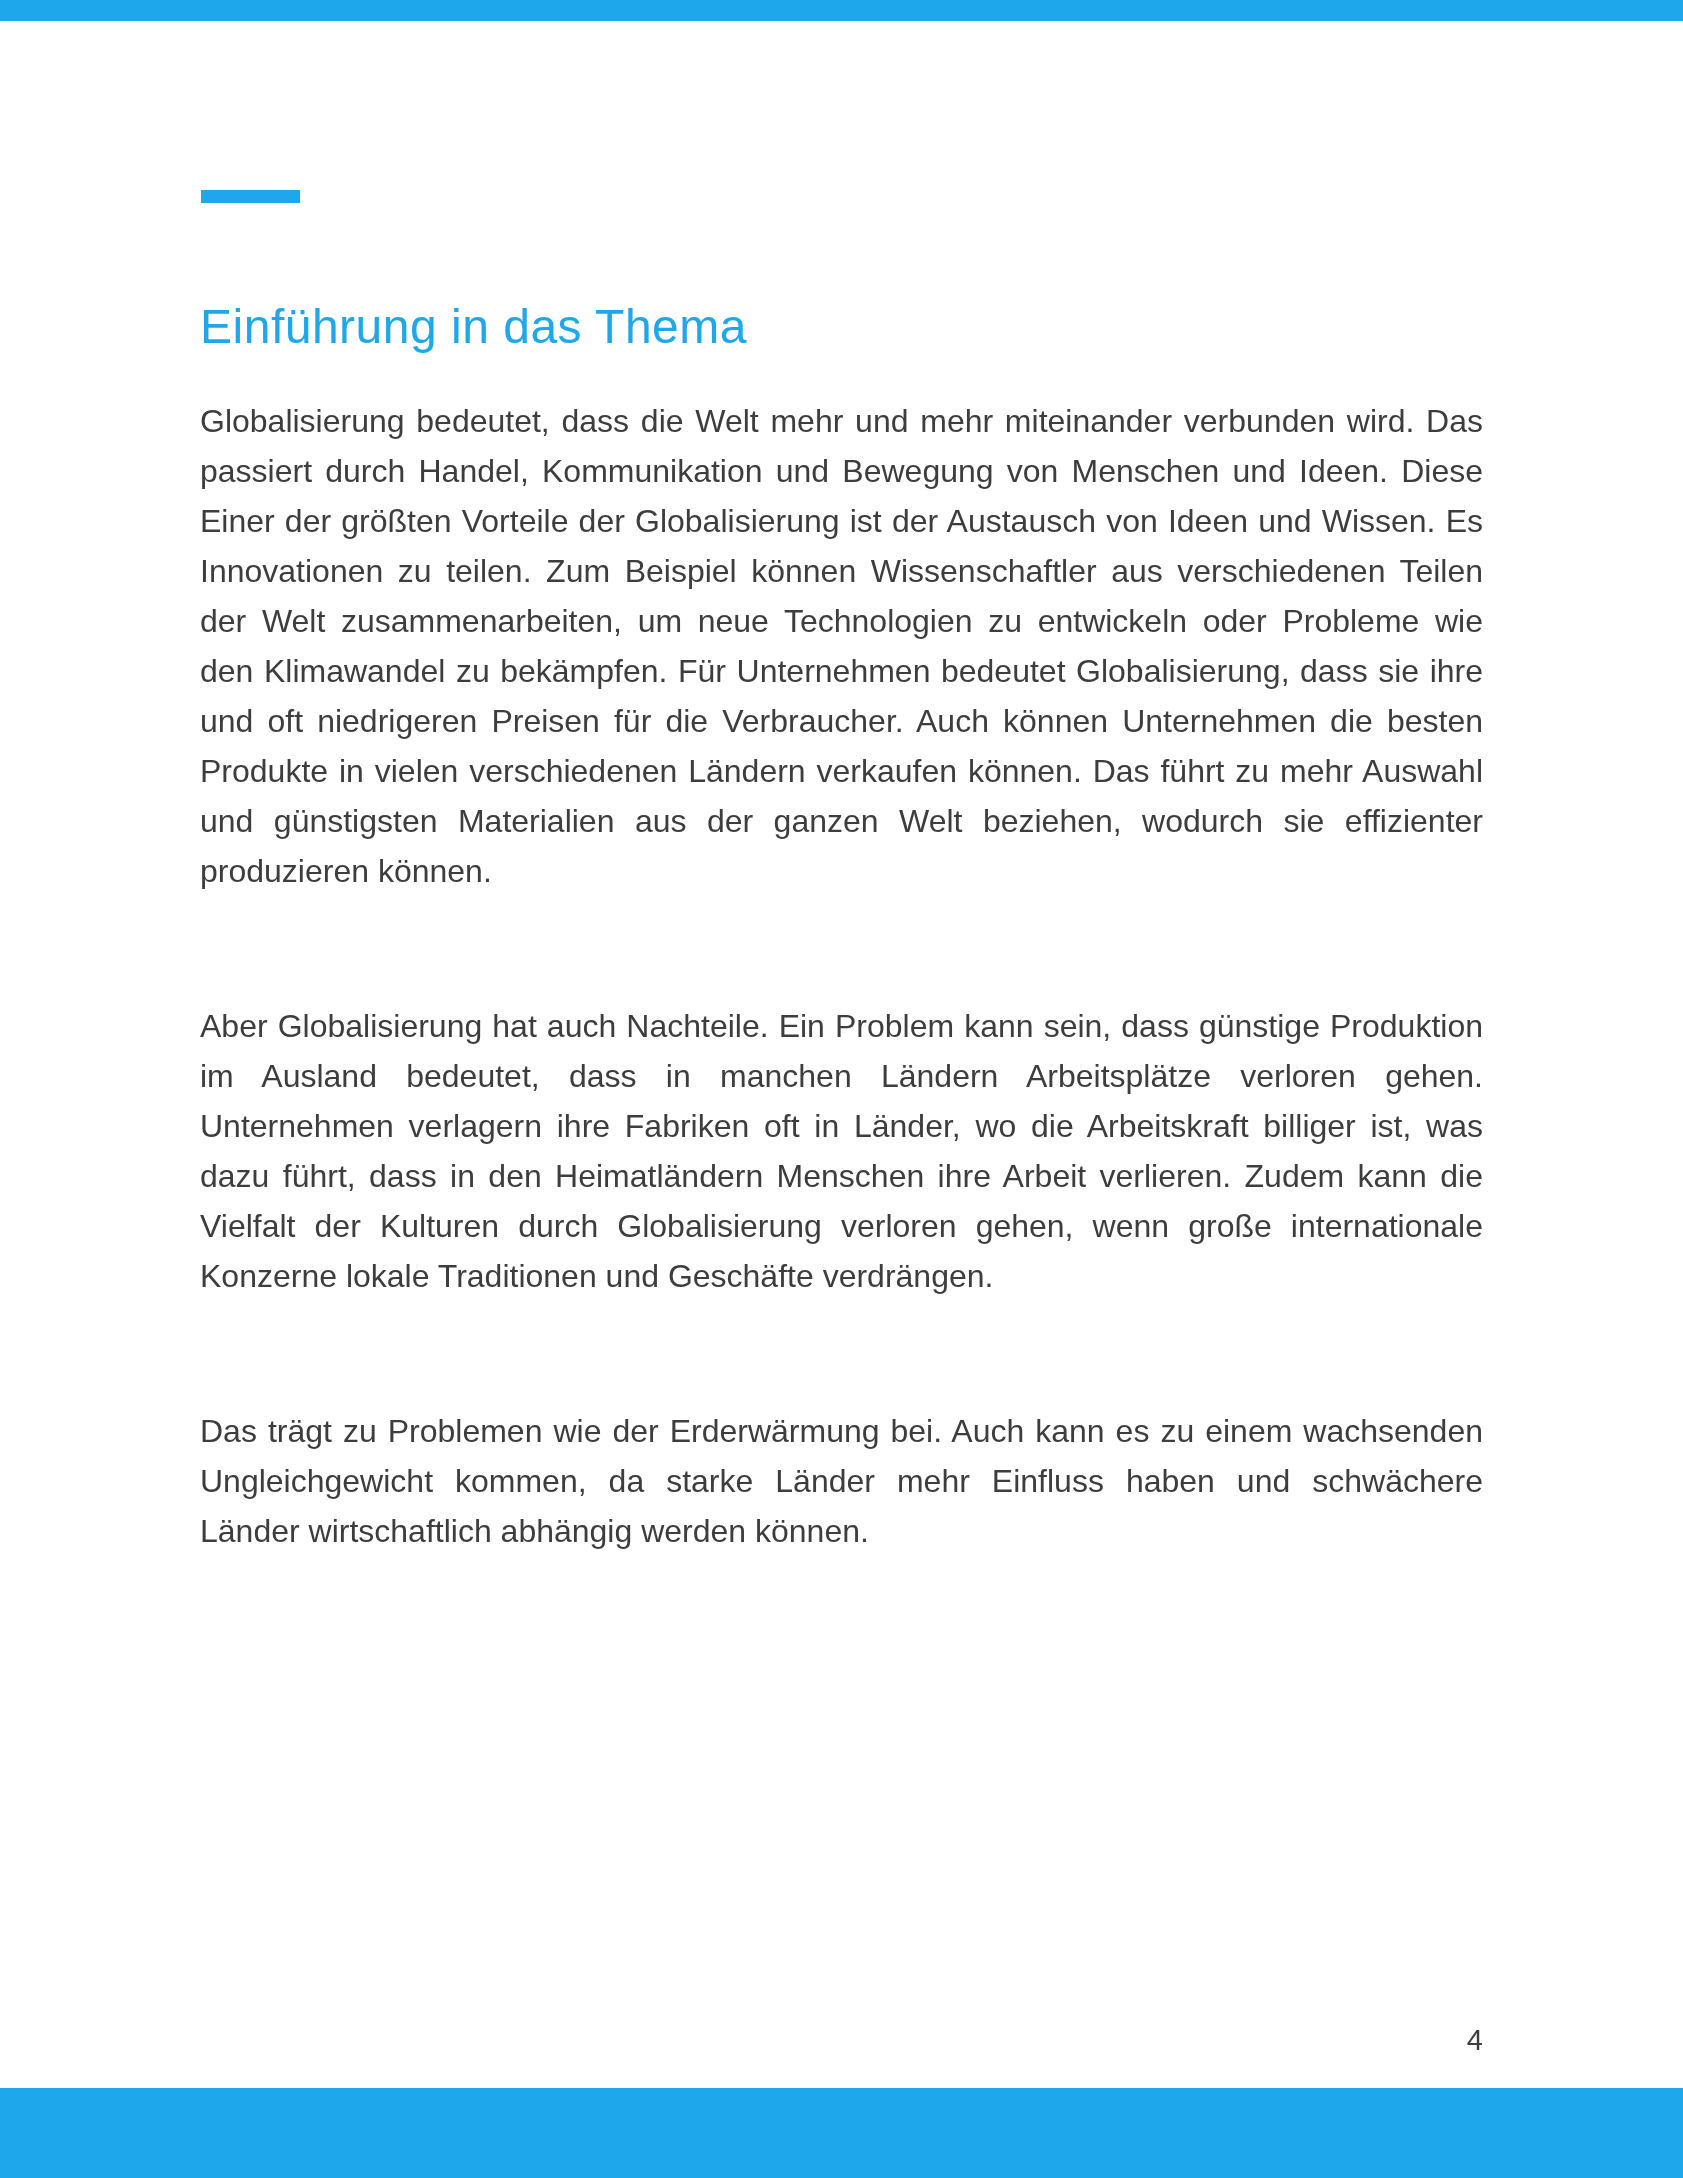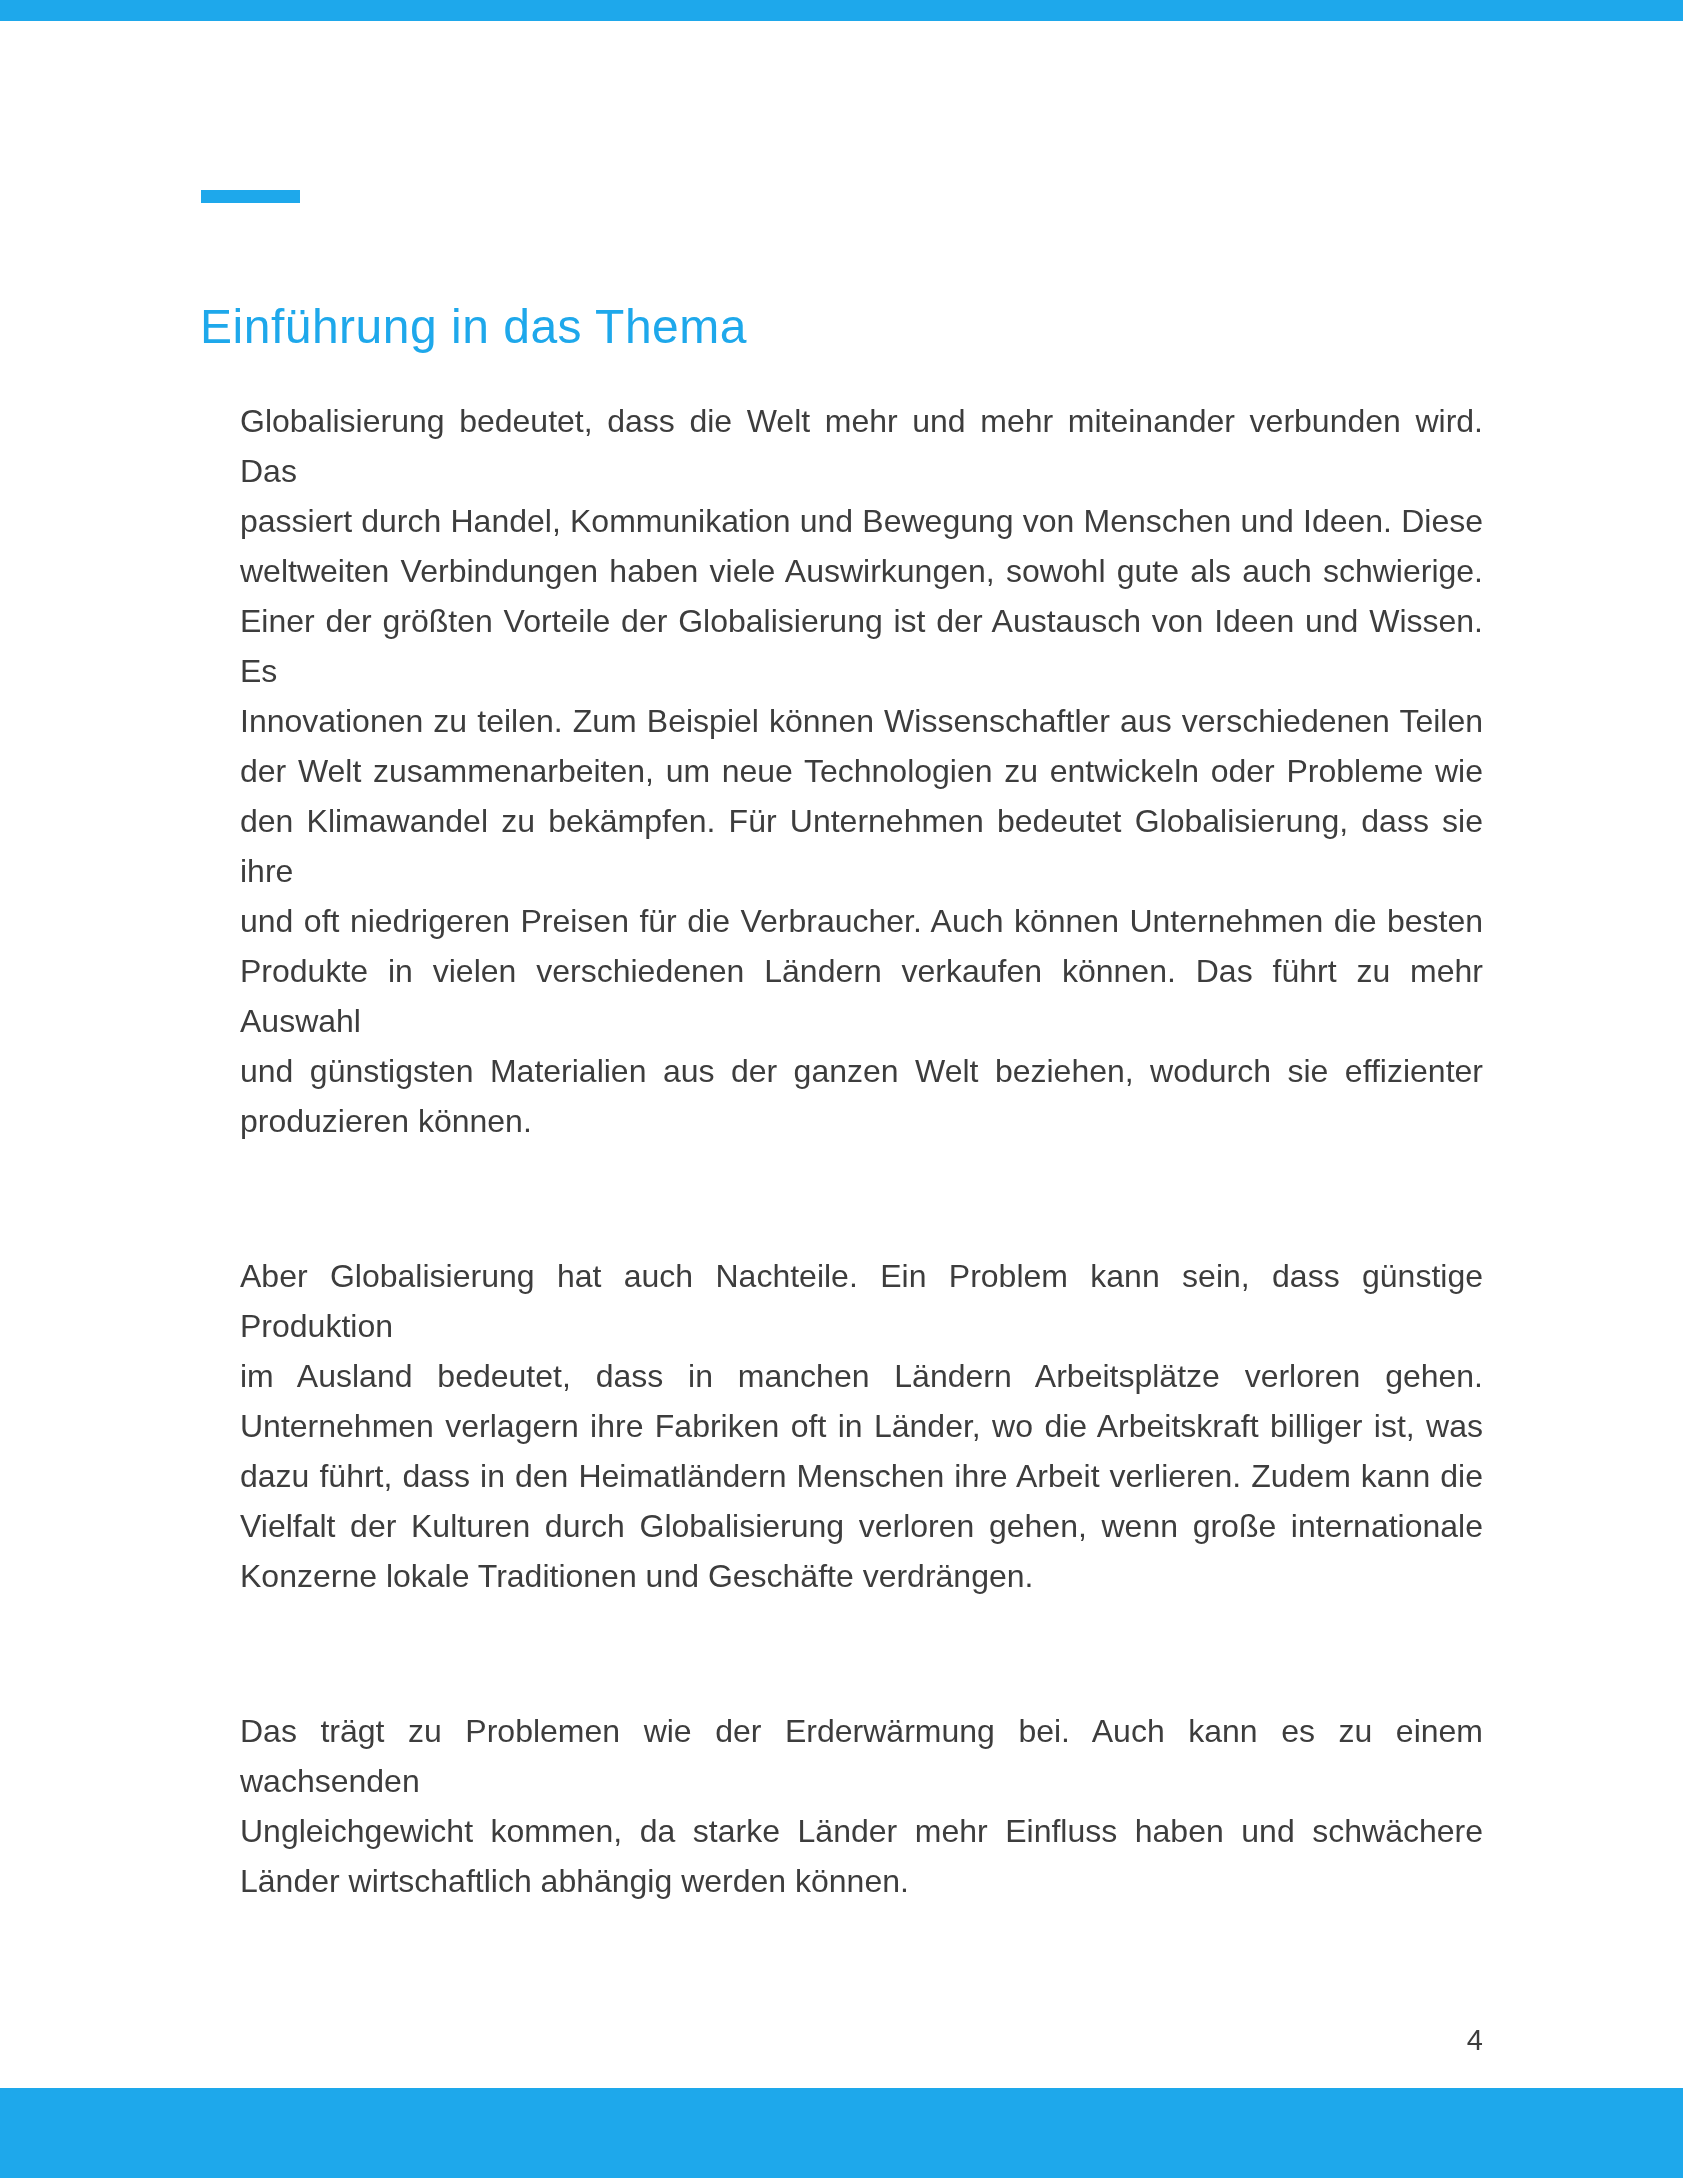--- a/index.html
+++ b/index.html
@@ -62,21 +62,20 @@
   .para {
     margin: 0 0 105px 0;
     font-size: 32px;
     line-height: 50px;
     color: var(--text);
   }
   .para:last-child { margin-bottom: 0; }
   .line {
     text-align: justify;
     text-align-last: justify;
-    margin-left: 40px;
   }
   .line.last-line {
     text-align-last: left;
   }
   .page-number {
     position: absolute;
     top: 2026px;
     right: 200px;
     font-size: 29px;
     line-height: 29px;
@@ -90,21 +89,20 @@
   <div class="top-bar"></div>
 
   <div class="accent-dash"></div>
 
   <h1 class="heading">Einführung in das Thema</h1>
 
   <div class="content">
     <div class="para">
         <div class="line">Globalisierung bedeutet, dass die Welt mehr und mehr miteinander verbunden wird. Das</div>
         <div class="line">passiert durch Handel, Kommunikation und Bewegung von Menschen und Ideen. Diese</div>
-        <div class="line">weltweiten Verbindungen haben viele Auswirkungen, sowohl gute als auch schwierige.</div>
         <div class="line">Einer der größten Vorteile der Globalisierung ist der Austausch von Ideen und Wissen. Es</div>
         <div class="line">Innovationen zu teilen. Zum Beispiel können Wissenschaftler aus verschiedenen Teilen</div>
         <div class="line">der Welt zusammenarbeiten, um neue Technologien zu entwickeln oder Probleme wie</div>
         <div class="line">den Klimawandel zu bekämpfen. Für Unternehmen bedeutet Globalisierung, dass sie ihre</div>
         <div class="line">und oft niedrigeren Preisen für die Verbraucher. Auch können Unternehmen die besten</div>
         <div class="line">Produkte in vielen verschiedenen Ländern verkaufen können. Das führt zu mehr Auswahl</div>
         <div class="line">und günstigsten Materialien aus der ganzen Welt beziehen, wodurch sie effizienter</div>
         <div class="line last-line">produzieren können.</div>
       </div>
     <div class="para">

